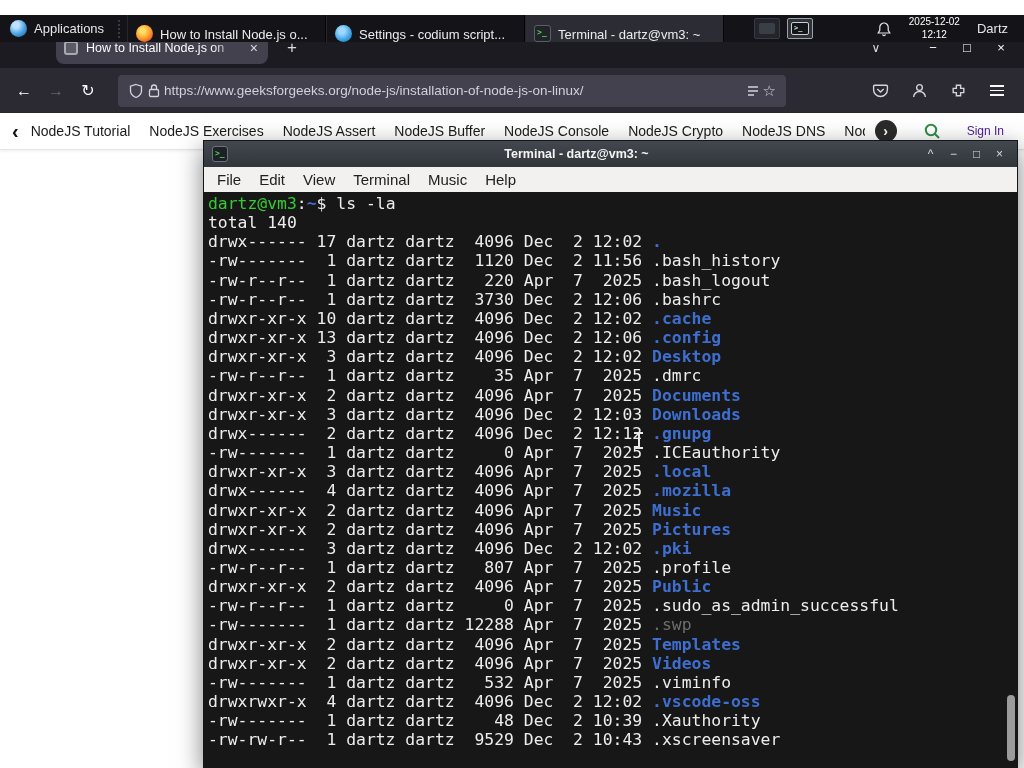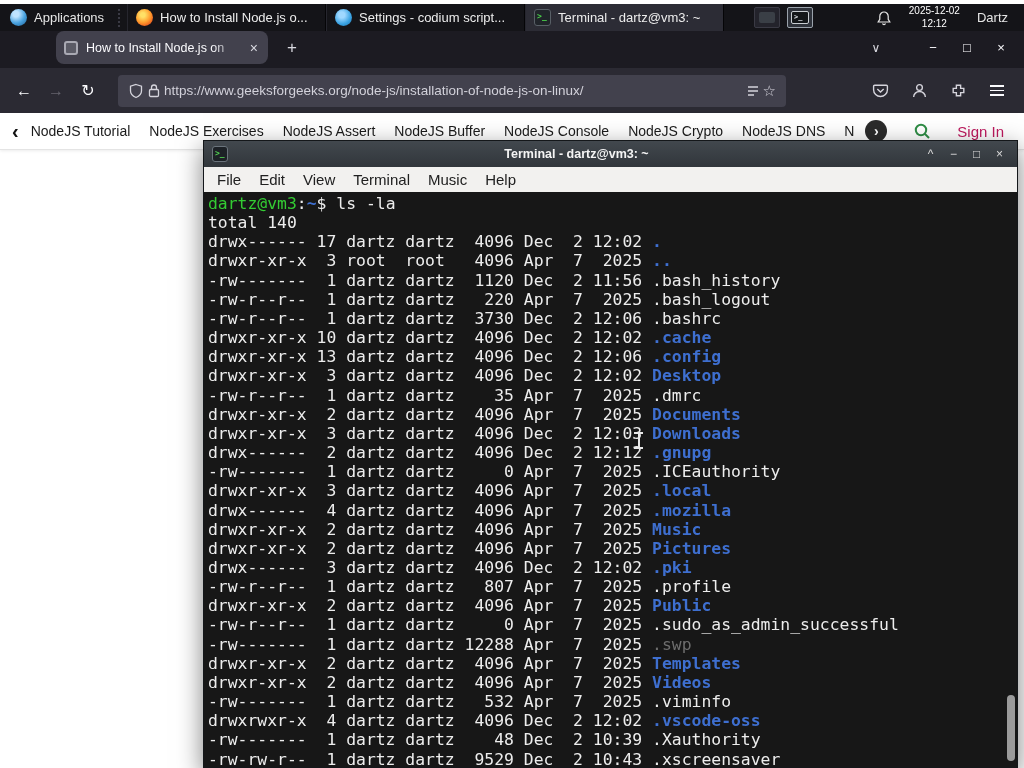--- a/index.html
+++ b/index.html
@@ -1,25 +1,25 @@
 <!DOCTYPE html>
 <html style="--accent_green: #2f8d46; --prompt_green: #33cc33; --dir_blue: #3e6fd0; --terminal_bg: #171717; --panel_bg: #141418; --toolbar_bg: #2b2a33; --tabbar_bg: #1c1b22; --active_tab_bg: #42414d; --titlebar_bg: #42484e; --menubar_bg: #f2f1ef;"><head>
 <meta charset="utf-8">
 <style>
 *{margin:0;padding:0;box-sizing:border-box}
 html,body{width:1024px;height:768px;overflow:hidden;background:#fff;font-family:"Liberation Sans","DejaVu Sans",sans-serif}
 body{position:relative}
 
 
-.panel{position:absolute;top:4px;left:0;width:1024px;height:27px;background:var(--panel_bg,#141418);display:flex;align-items:center;color:#e6e6e6;font-size:13px;z-index:40;overflow:hidden}
+.panel{position:absolute;top:15px;left:0;width:1024px;height:27px;background:var(--panel_bg,#141418);display:flex;align-items:center;color:#e6e6e6;font-size:13px;z-index:40;overflow:hidden}
 .apps-btn{display:flex;align-items:center;gap:7px;padding:0 10px;height:100%}
 .apps-icon{width:17px;height:17px;border-radius:50%;background:radial-gradient(circle at 35% 30%,#bfe3ff 0 18%,#4aa3e0 55%,#1c5c8f 100%);display:inline-block}
 .panel-handle{width:5px;height:18px;border-left:2px dotted #3a3a44;margin:0 4px}
 .task-list{display:flex;height:100%}
-.task-btn{width:199px;display:flex;align-items:center;gap:7px;padding:0 8px;border-left:1px solid #26262e;border-right:1px solid #050507;overflow:hidden;white-space:nowrap}
+.task-btn{width:199px;display:flex;align-items:flex-end;gap:7px;padding:0 8px;border-left:1px solid #26262e;border-right:1px solid #050507;overflow:hidden;white-space:nowrap}
 .task-btn.active{background:#2c2c35}
 .task-icon{width:17px;height:17px;flex:none;position:relative;display:inline-block}
 .icon-firefox{border-radius:50%;background:radial-gradient(circle at 40% 35%,#ffe066 0 15%,#ff9d2e 50%,#e8551d 80%)}
 .icon-codium{border-radius:50%;background:radial-gradient(circle at 40% 35%,#9fd8ff 0 20%,#3aa3e3 60%,#1b6fa8 100%)}
 .icon-terminal{background:#20242a;border:1px solid #585f66;border-radius:3px}
 .icon-terminal::before{content:">_";position:absolute;left:2px;top:1px;font:bold 8px/1.4 "DejaVu Sans Mono",monospace;color:#4bd34b}
 .task-label{font-size:13px;color:#ececec;overflow:hidden}
 .tray{display:flex;gap:7px;margin-left:30px;align-items:center}
 .tray-box{width:26px;height:21px;background:#23232b;border:1px solid #3a3a44;border-radius:2px;position:relative}
 .tray-box.focused{border-color:#9aa2ab;background:#2e323a}
@@ -55,21 +55,21 @@
 .hamburger i{display:block;width:14px;height:1.6px;background:#fbfbfe}
 
 
 .gfg-navbar{height:37px;background:#fff;border-bottom:1px solid #e4e4e4;box-shadow:0 1px 3px rgba(0,0,0,.08);display:flex;align-items:center;flex:none;padding:0 12px;position:relative;color:#1b1b1b;overflow:hidden}
 .gfg-scroll-left{font-size:20px;font-weight:bold;margin-right:12px;line-height:1;color:#111}
 .gfg-items{display:flex;gap:19px;white-space:nowrap;align-items:center}
 .gfg-item{font-size:14px;color:#1b1b1b}
 .gfg-item.first{font-weight:normal}
 .gfg-right{position:absolute;right:0;top:0;bottom:0;display:flex;align-items:center;gap:26px;background:#fff;padding:0 20px 0 10px}
 .gfg-chevron-circle{width:22px;height:22px;border-radius:50%;background:#2b2b2b;color:#fff;display:flex;align-items:center;justify-content:center;font-size:14px;font-weight:bold}
-.signin{font-size:15px;color:#be185d;font-weight:500}
+.signin{font-size:12px;color:#4c1d95;font-weight:500}
 .page-content{flex:1;background:#fff}
 
 
 .terminal{position:absolute;left:203px;top:140px;width:815px;height:628px;display:flex;flex-direction:column;background:var(--terminal_bg,#171717);box-shadow:0 8px 24px rgba(0,0,0,.5);z-index:20;border:1px solid #14171a}
 .term-titlebar{height:26px;background:linear-gradient(var(--titlebar_bg,#42484e),#31363b);display:flex;align-items:center;padding:0 6px;flex:none}
 .term-app-icon{width:16px;height:16px;background:#1d2126;border:1px solid #6b747c;border-radius:3px;position:relative;flex:none;margin:0 6px 0 2px}
 .term-app-icon::before{content:">_";position:absolute;left:2px;top:1px;font:bold 8px/1.4 "DejaVu Sans Mono",monospace;color:#52d052}
 .term-title{flex:1;text-align:center;color:#f4f4f4;font-size:12.5px;font-weight:bold;white-space:nowrap;overflow:hidden}
 .term-btn{width:23px;text-align:center;color:#d8d8d8;font-size:12px;flex:none}
 .term-menubar{height:25px;background:var(--menubar_bg,#f2f1ef);display:flex;align-items:center;flex:none;padding:0 4px}
@@ -246,21 +246,20 @@
       <span class="menu-item">View</span>
       <span class="menu-item">Terminal</span>
       <span class="menu-item">Music</span>
       <span class="menu-item">Help</span>
     </div>
   <div class="term-content">
     <div class="term-line"><span class="p-user">dartz@vm3</span><span>:</span><span class="p-path">~</span><span>$</span><span> </span><span>ls -la</span></div>
     <div class="term-line">total 140</div>
     <div id="term-output">
         <div class="term-line"><span>drwx------ 17 dartz dartz  4096 Dec  2 12:02 </span><span class="n-dir">.</span></div>
-        <div class="term-line"><span>drwxr-xr-x  3 root  root   4096 Apr  7  2025 </span><span class="n-dir">..</span></div>
         <div class="term-line"><span>-rw-------  1 dartz dartz  1120 Dec  2 11:56 </span><span class="n-file">.bash_history</span></div>
         <div class="term-line"><span>-rw-r--r--  1 dartz dartz   220 Apr  7  2025 </span><span class="n-file">.bash_logout</span></div>
         <div class="term-line"><span>-rw-r--r--  1 dartz dartz  3730 Dec  2 12:06 </span><span class="n-file">.bashrc</span></div>
         <div class="term-line"><span>drwxr-xr-x 10 dartz dartz  4096 Dec  2 12:02 </span><span class="n-dir">.cache</span></div>
         <div class="term-line"><span>drwxr-xr-x 13 dartz dartz  4096 Dec  2 12:06 </span><span class="n-dir">.config</span></div>
         <div class="term-line"><span>drwxr-xr-x  3 dartz dartz  4096 Dec  2 12:02 </span><span class="n-dir">Desktop</span></div>
         <div class="term-line"><span>-rw-r--r--  1 dartz dartz    35 Apr  7  2025 </span><span class="n-file">.dmrc</span></div>
         <div class="term-line"><span>drwxr-xr-x  2 dartz dartz  4096 Apr  7  2025 </span><span class="n-dir">Documents</span></div>
         <div class="term-line"><span>drwxr-xr-x  3 dartz dartz  4096 Dec  2 12:03 </span><span class="n-dir">Downloads</span></div>
         <div class="term-line"><span>drwx------  2 dartz dartz  4096 Dec  2 12:12 </span><span class="n-dir">.gnupg</span></div>

